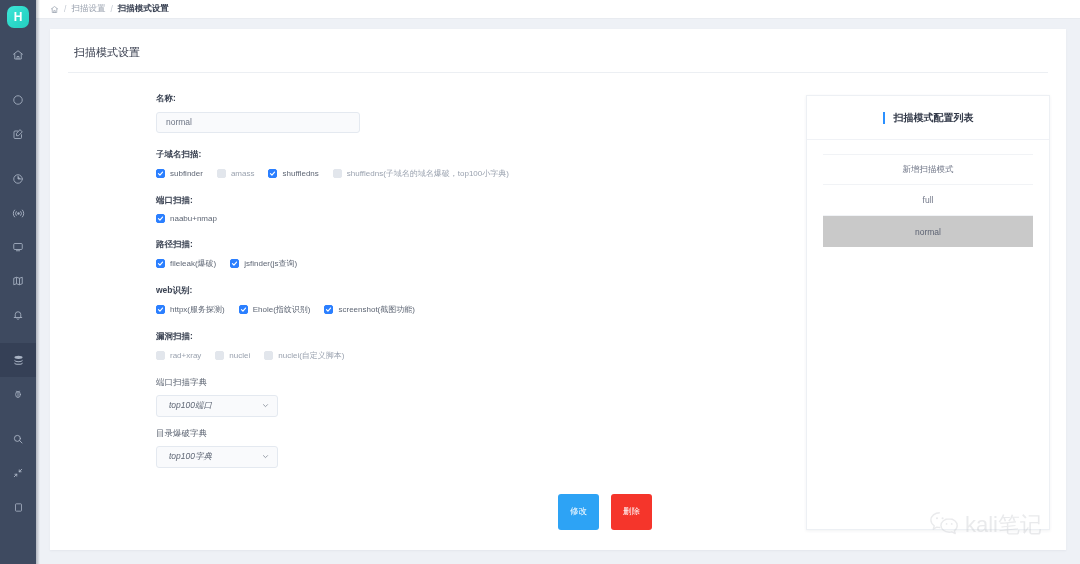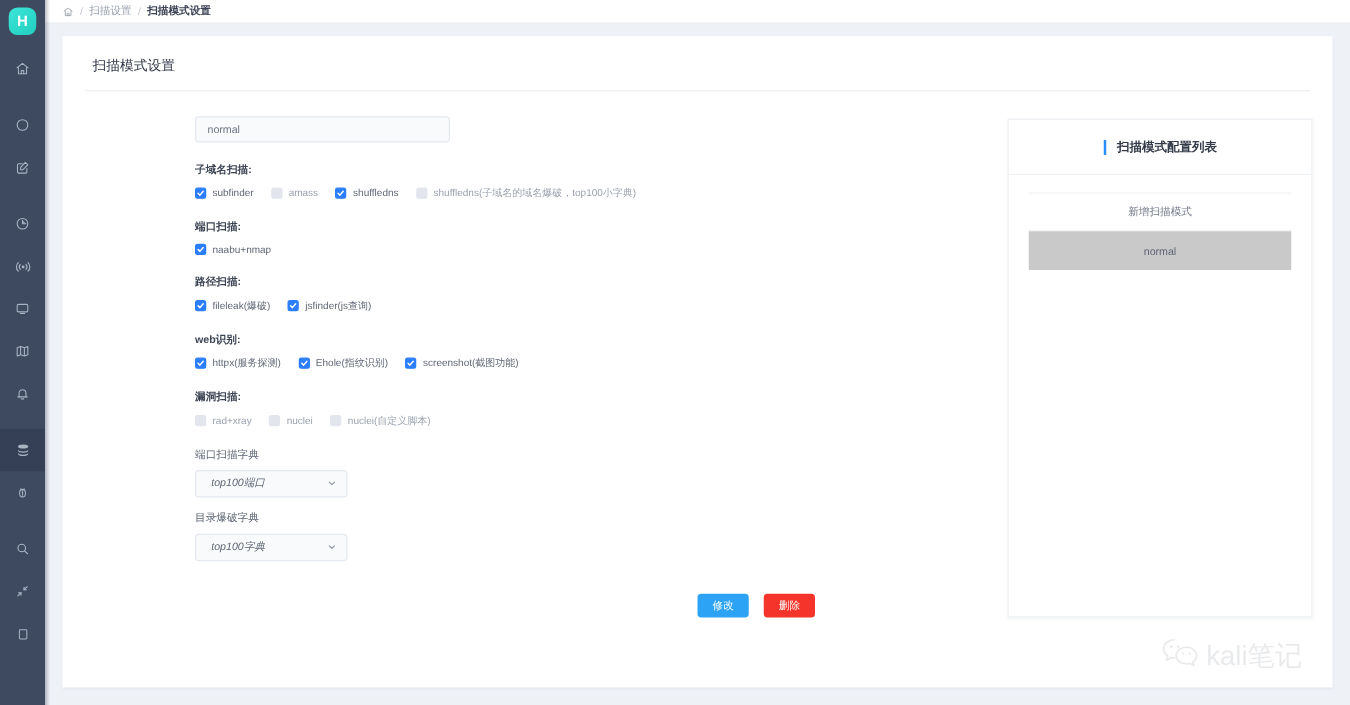--- a/index.html
+++ b/index.html
@@ -211,21 +211,21 @@
   }
 
   
   .btn-row {
     display: flex;
     gap: 12px;
     margin-top: 26px;
     margin-left: 402px;
   }
   .btn {
-    width: 41px; height: 19px;
+    width: 41px; height: 36px;
     border-radius: 3px;
     color: #fff;
     font-size: 8.5px;
     display: flex; align-items: center; justify-content: center;
     border: none;
     font-family: inherit;
   }
   .btn.primary { background: #2da3f5; }
   .btn.danger  { background: #f5352b; }
 
@@ -463,20 +463,21 @@
       <div class="card">
 
         <div class="card-title">扫描模式设置</div>
         <div class="card-divider"></div>
 
         <div class="card-body">
 
           <div class="form-col">
 
             <div class="block">
+              <div class="field-label">名称:</div>
               <div class="text-input">normal</div>
             </div>
 
             <div class="block">
               <div class="field-label">子域名扫描:</div>
               <div class="cb-row">
                 <label class="cb">
                   <span class="box on">
                       <svg width="7" height="7" viewBox="0 0 24 24" fill="none" stroke="#fff" stroke-width="4" stroke-linecap="round" stroke-linejoin="round">
                         <path d="M5 12.5 10 17.5 19 7"></path>
@@ -618,20 +619,21 @@
           </div>
 
           <div class="side-col">
             <div class="panel">
               <div class="panel-head">
                 <span class="bar"></span>
                 <span class="ttl">扫描模式配置列表</span>
               </div>
               <div class="panel-list">
                 <div class="panel-item first">新增扫描模式</div>
+                <div class="panel-item plain">full</div>
                 <div class="panel-item selected">normal</div>
               </div>
             </div>
           </div>
 
         </div>
 
         <div class="watermark">
           <span>
             <svg width="30" height="26" viewBox="0 0 64 54" fill="none" stroke="#b9bcc2" stroke-width="3">

